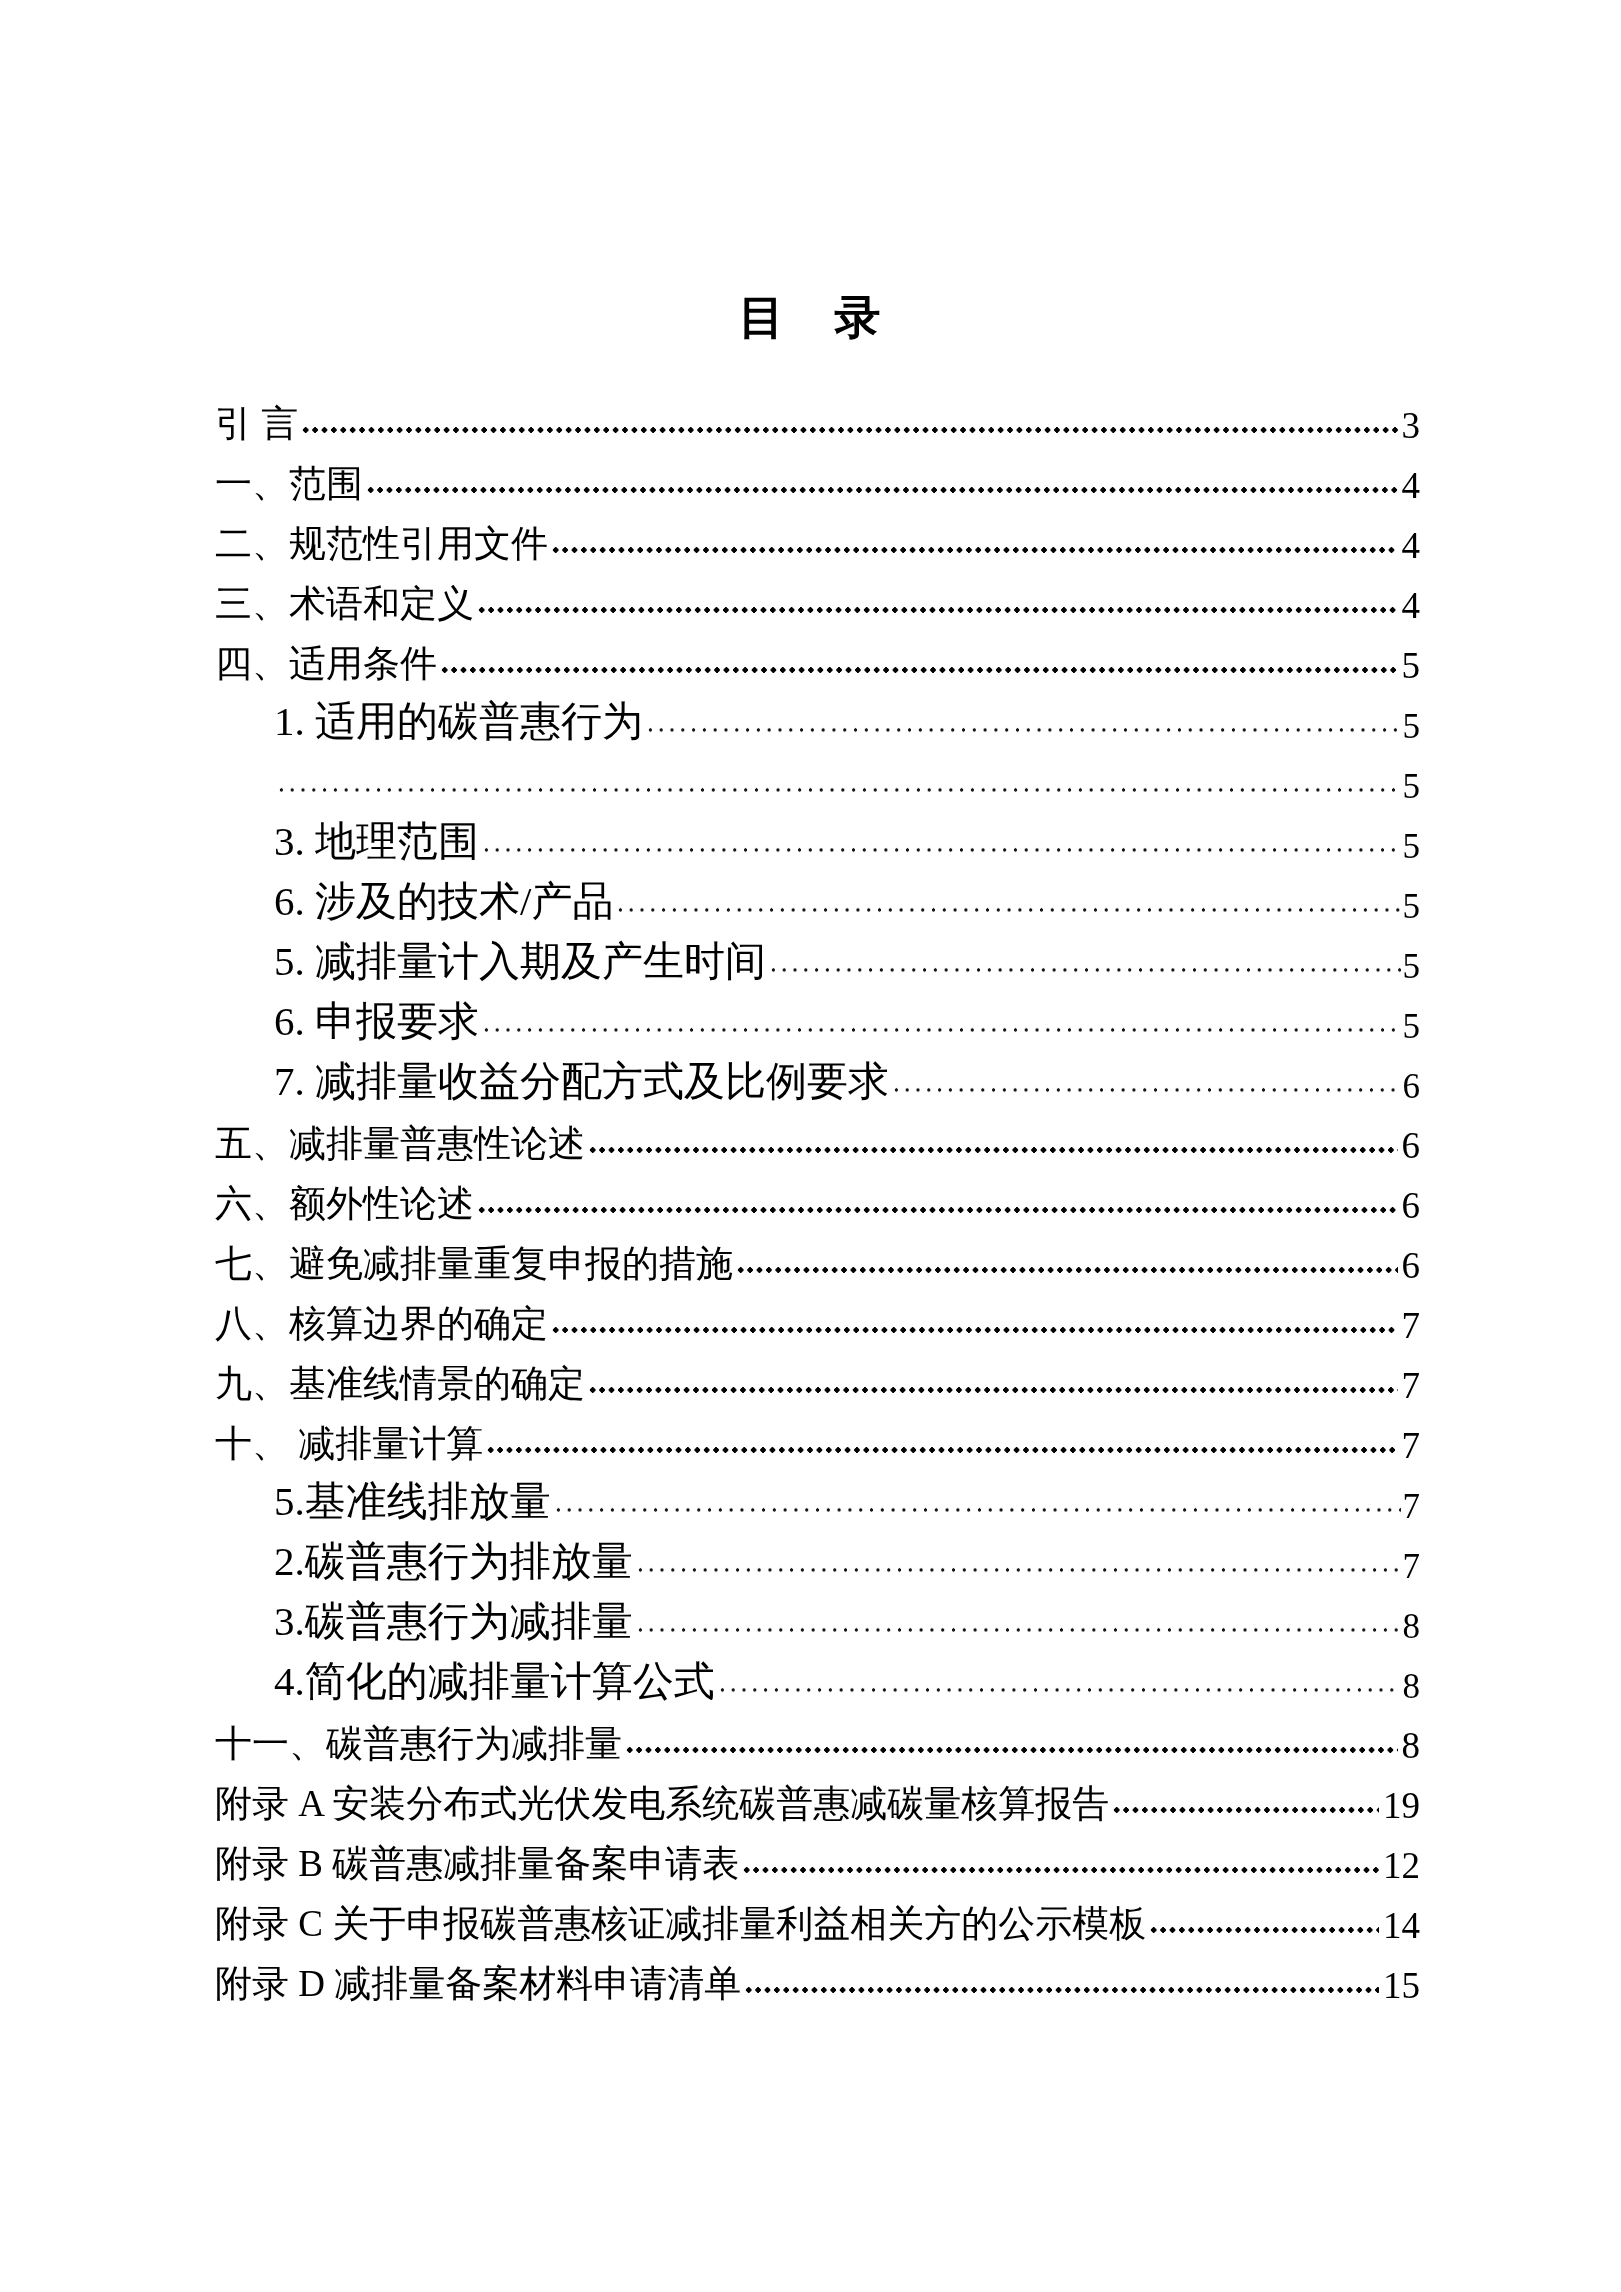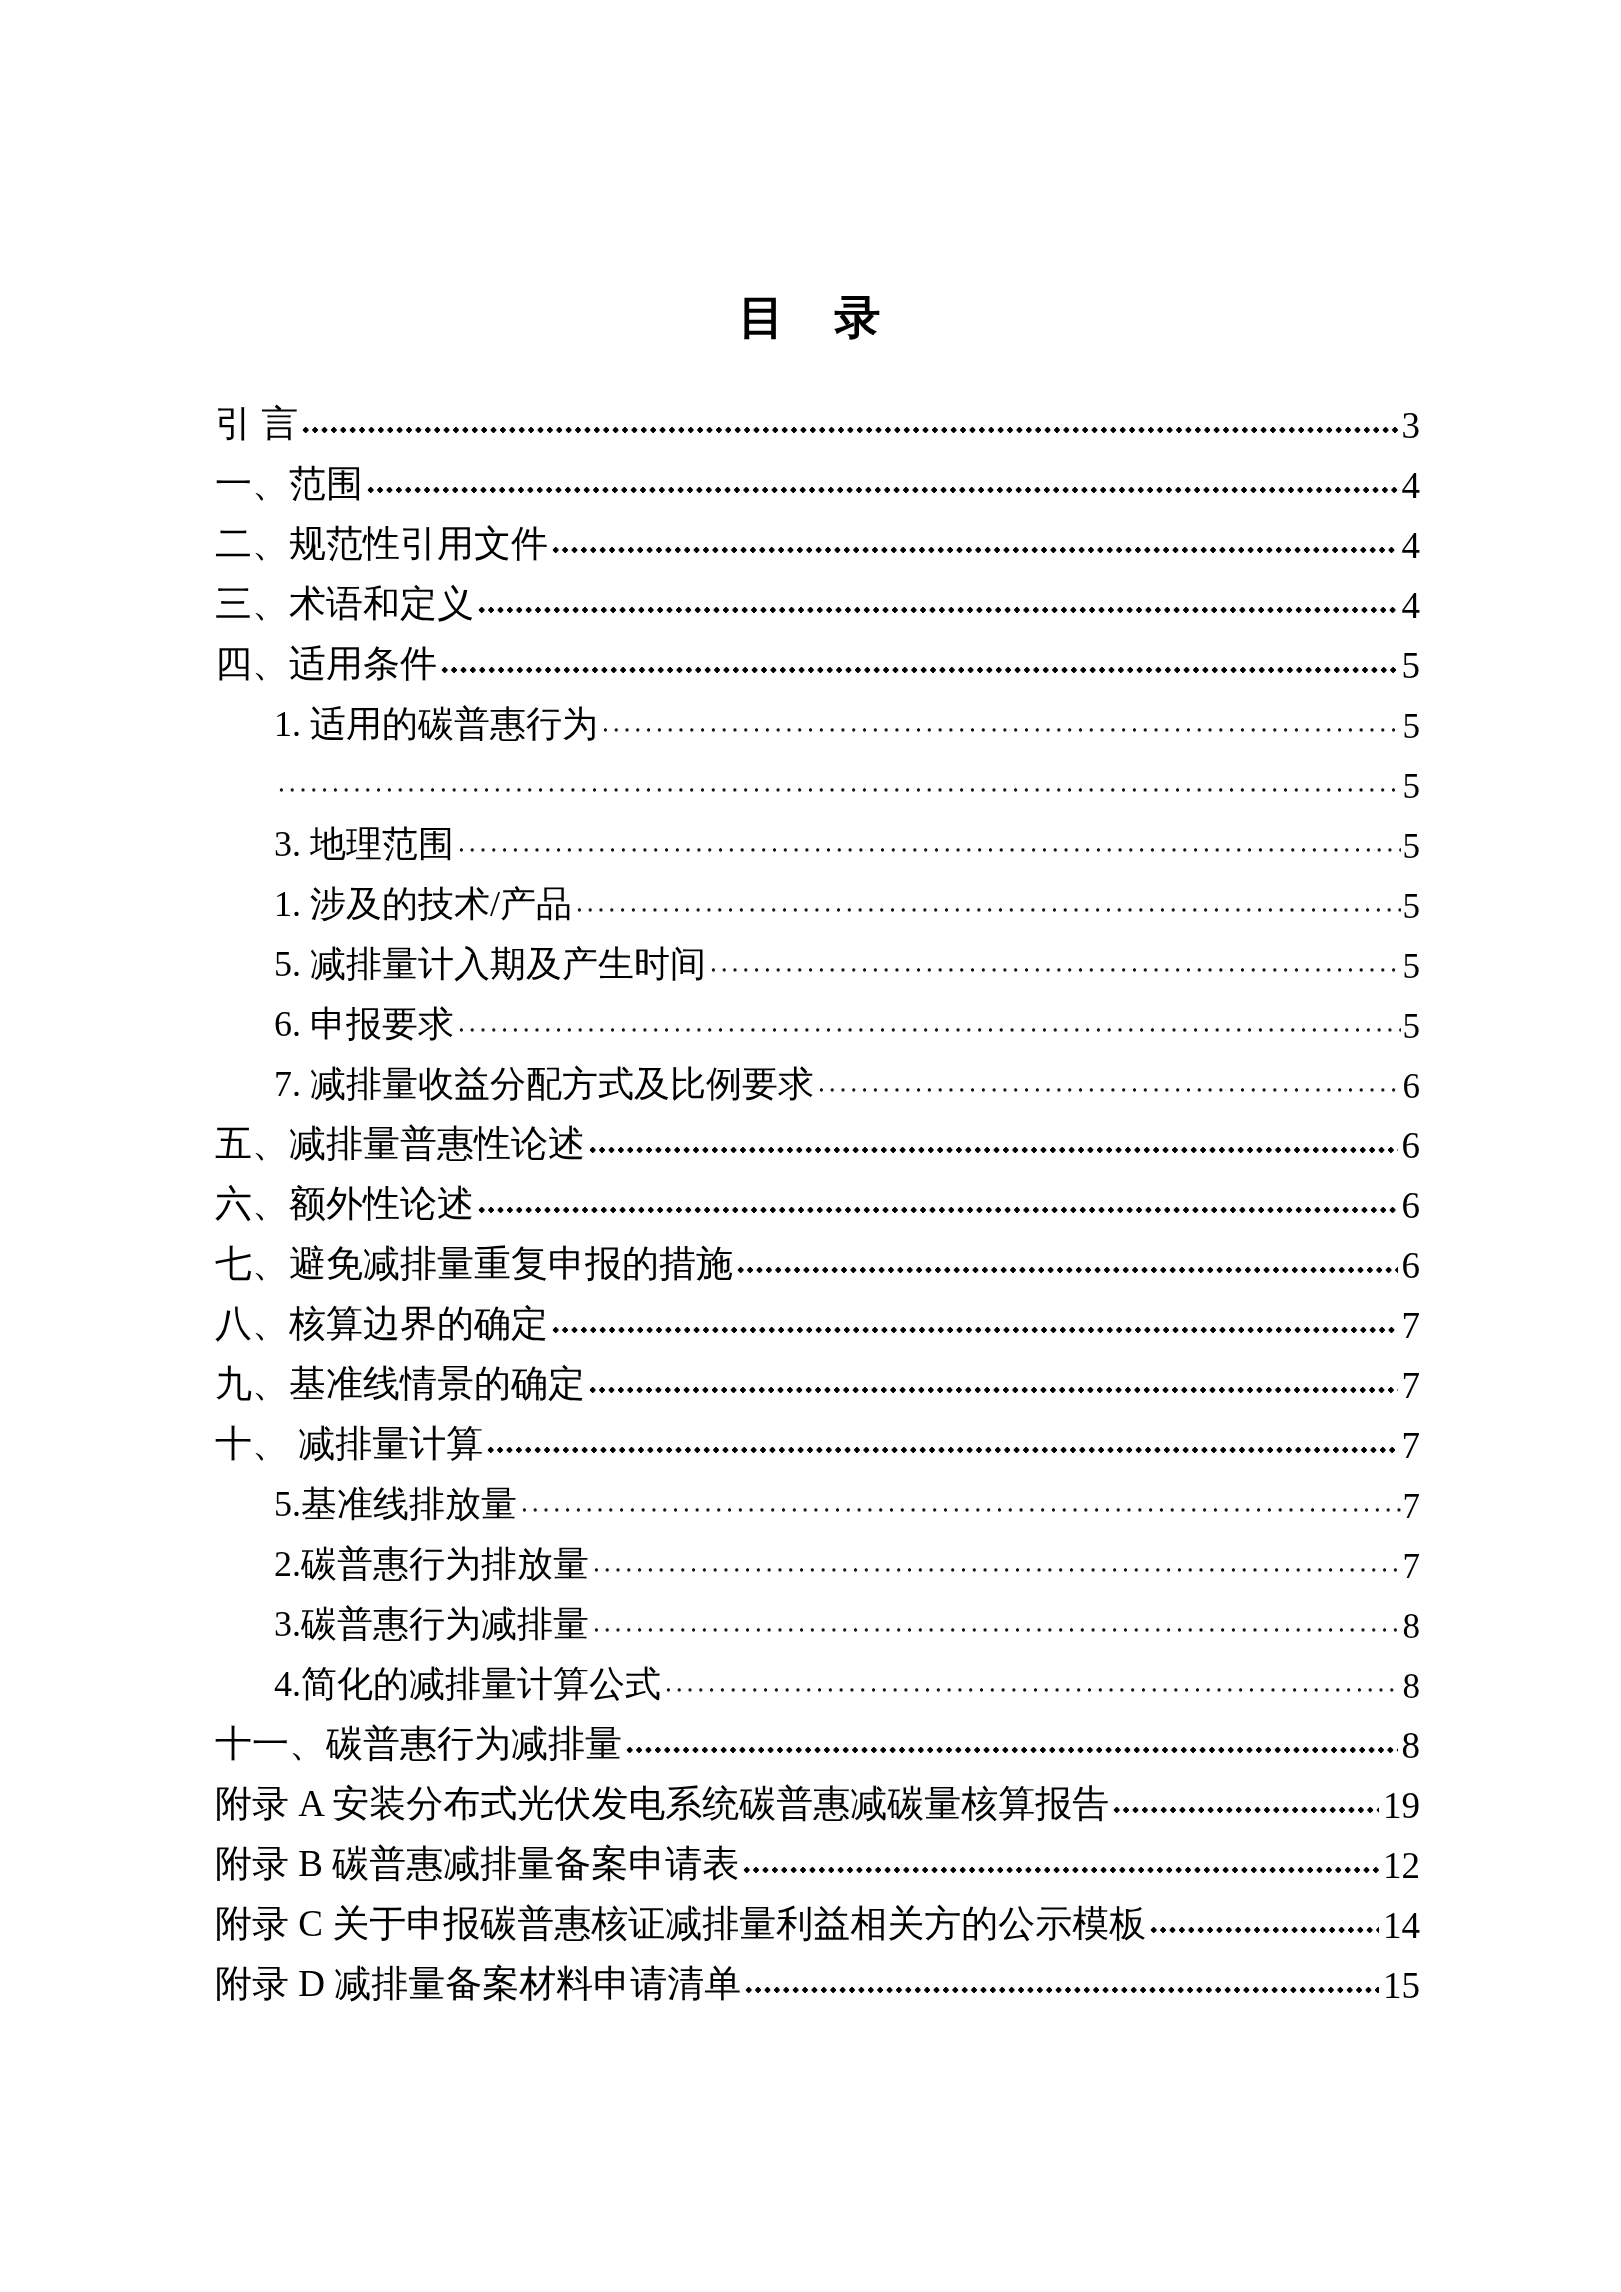--- a/index.html
+++ b/index.html
@@ -50,21 +50,21 @@
     align-self: flex-end;
     height: 7.8px;
     margin: 0 3.9px 11.8px 2.9px;
     background-image: radial-gradient(circle at 4.7px 3.9px, #000 2.5px, rgba(0,0,0,0) 2.8px);
     background-size: 9.4px 7.8px;
     background-repeat: repeat-x;
     background-position: left bottom;
   }
   .row.l1 .txt, .row.l1 .pg { font-weight: 400; }
   .row.l2 { padding-left: 59px; }
-  .row.l2 .txt { font-size: 36px; font-weight: 400; text-align: center; }
+  .row.l2 .txt { font-size: 41px; font-weight: 400; text-align: center; }
   .row.l2 .pg  { font-size: 35px; font-weight: 400; }
   .row.l2 .leader {
     height: 5.9px;
     margin: 0 2px 12.7px 2px;
     background-image: radial-gradient(circle at 5.4px 2.9px, #141414 1.6px, rgba(0,0,0,0) 1.9px);
     background-size: 10.8px 5.9px;
   }
 </style>
 </head>
 <body>
@@ -106,21 +106,21 @@
       <div class="row l2">
     <span class="leader"></span>
     <span class="pg">5</span>
   </div>
       <div class="row l2">
     <span class="txt">3. 地理范围</span>
     <span class="leader"></span>
     <span class="pg">5</span>
   </div>
       <div class="row l2">
-    <span class="txt">1. 涉及的技术/产品</span>
+    <span class="txt">6. 涉及的技术/产品</span>
     <span class="leader"></span>
     <span class="pg">5</span>
   </div>
       <div class="row l2">
     <span class="txt">5. 减排量计入期及产生时间</span>
     <span class="leader"></span>
     <span class="pg">5</span>
   </div>
       <div class="row l2">
     <span class="txt">6. 申报要求</span>

